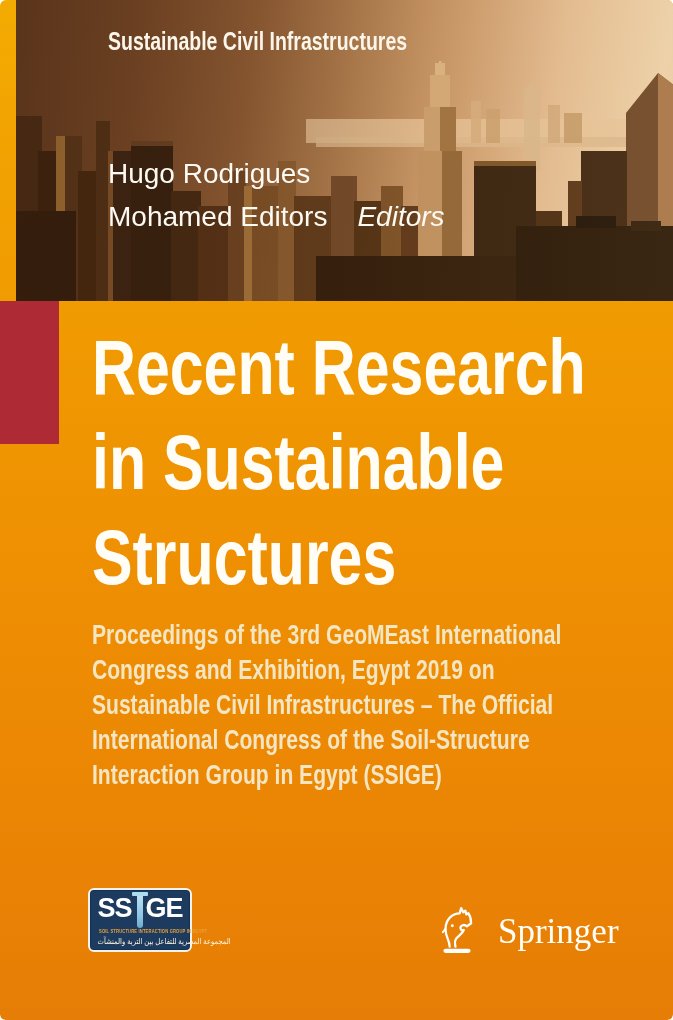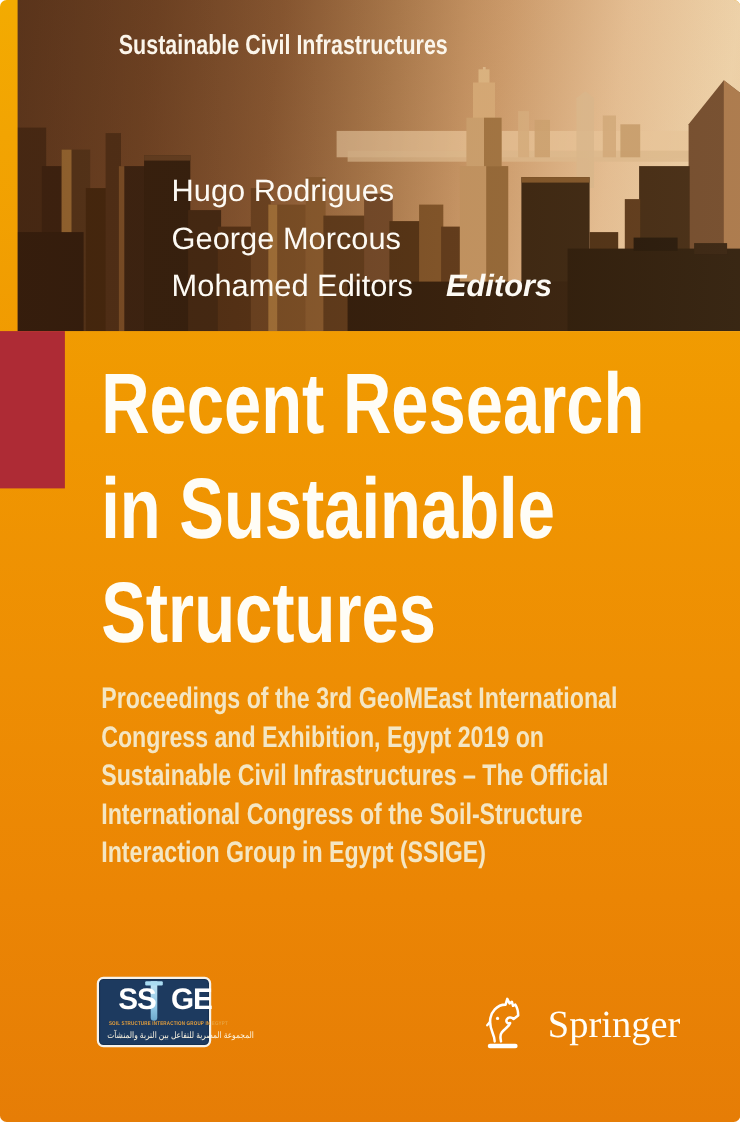--- a/index.html
+++ b/index.html
@@ -13,38 +13,38 @@
   
   .photo{position:absolute;top:0;left:16px;width:673px;height:301px;overflow:hidden;
     background:linear-gradient(98deg,#6b4226 0%,#7b4c2a 18%,#8f5d36 34%,#aa7a4e 48%,#c99a6d 63%,#e2bd95 78%,#ecd2ad 92%,#e7c8a0 100%);}
   .photo svg{position:absolute;bottom:0;left:0;display:block;}
   .photo-tint{position:absolute;inset:0;
     background:linear-gradient(92deg,rgba(64,31,10,.40) 0%,rgba(64,31,10,.18) 28%,rgba(236,150,50,.06) 60%,rgba(250,205,130,.10) 100%);}
 
   
   .series{position:absolute;left:92px;top:27px;color:#fbf5ea;font-size:25px;font-weight:bold;
     letter-spacing:0;white-space:nowrap;transform:scaleX(.78);transform-origin:left top;}
-  .authors{position:absolute;left:92px;top:152px;color:#fdfaf4;font-size:28px;line-height:43px;padding-left:48px;}
+  .authors{position:absolute;left:92px;top:152px;color:#fdfaf4;font-size:28px;line-height:43px;}
   .authors .aline{white-space:nowrap;}
-  .editors-label{font-style:italic;margin-left:30px;color:#fdfaf4;font-weight:bold;}
+  .editors-label{font-style:italic;margin-left:30px;color:#fdfaf4;}
 
   
   .red-block{position:absolute;left:0;top:301px;width:59px;height:143px;background:#ae2b35;}
 
   
   .title{position:absolute;left:92px;top:320px;margin:0;color:#fffdf6;font-weight:bold;
     font-size:78px;line-height:95px;white-space:nowrap;transform:scaleX(.78);transform-origin:left top;
     letter-spacing:0;}
   .subtitle{position:absolute;left:92px;top:618px;color:#f4e6c3;font-weight:bold;
     font-size:27px;line-height:35px;white-space:nowrap;transform:scaleX(.78);transform-origin:left top;}
 
   
   .ssige{position:absolute;left:88px;top:888px;width:104px;height:64px;background:#1d3a5f;
     border:2px solid #f5f2ec;border-radius:6px;box-shadow:0 0 0 1px #16304f inset;}
-  .ssige-letters{position:absolute;top:5px;left:10px;width:100%;display:flex;justify-content:center;
+  .ssige-letters{position:absolute;top:5px;left:0;width:100%;display:flex;justify-content:center;
     gap:14px;color:#ffffff;font-weight:bold;font-size:27px;line-height:27px;letter-spacing:-1px;text-align:center;}
   .pile-bar{position:absolute;top:2px;left:50%;width:16px;height:4px;margin-left:-8px;
     background:#aadcf2;border-radius:1px;}
   .pile-shaft{position:absolute;top:2px;left:50%;width:6px;height:36px;margin-left:-3px;
     background:linear-gradient(180deg,#c4e7f7 0%,#8cc3e2 70%,#6ea9cc 100%);border-radius:0 0 3px 3px;}
   .ssige-tagline{position:absolute;top:38px;left:0;width:100%;text-align:center;color:#e8a13c;
     font-size:5px;line-height:7px;white-space:nowrap;transform:scaleX(.82);transform-origin:center top;
     font-weight:bold;letter-spacing:.2px;}
   .ssige-arabic{position:absolute;top:46px;left:0;width:100%;text-align:center;color:#fdf6e3;
     font-size:8px;line-height:11px;white-space:nowrap;transform:scaleX(.85);transform-origin:center top;}
@@ -119,21 +119,20 @@
       <rect x="500" y="165" width="173" height="75" fill="#241508"></rect>
       <rect x="560" y="155" width="40" height="12" fill="#1b0f06"></rect>
       <rect x="615" y="160" width="30" height="10" fill="#2c1a0c"></rect>
     </svg>
     <div class="photo-tint"></div>
 
     <div class="series">Sustainable Civil Infrastructures</div>
 
     <div class="authors">
       <div class="aline">Hugo Rodrigues</div>
-      <div class="aline">George Morcous</div>
       <div class="aline">
         <span>Mohamed Editors</span><span class="editors-label">Editors</span>
       </div>
     </div>
   </div>
 
   <div class="red-block"></div>
 
   <h1 class="title">
     <div>Recent Research</div>

